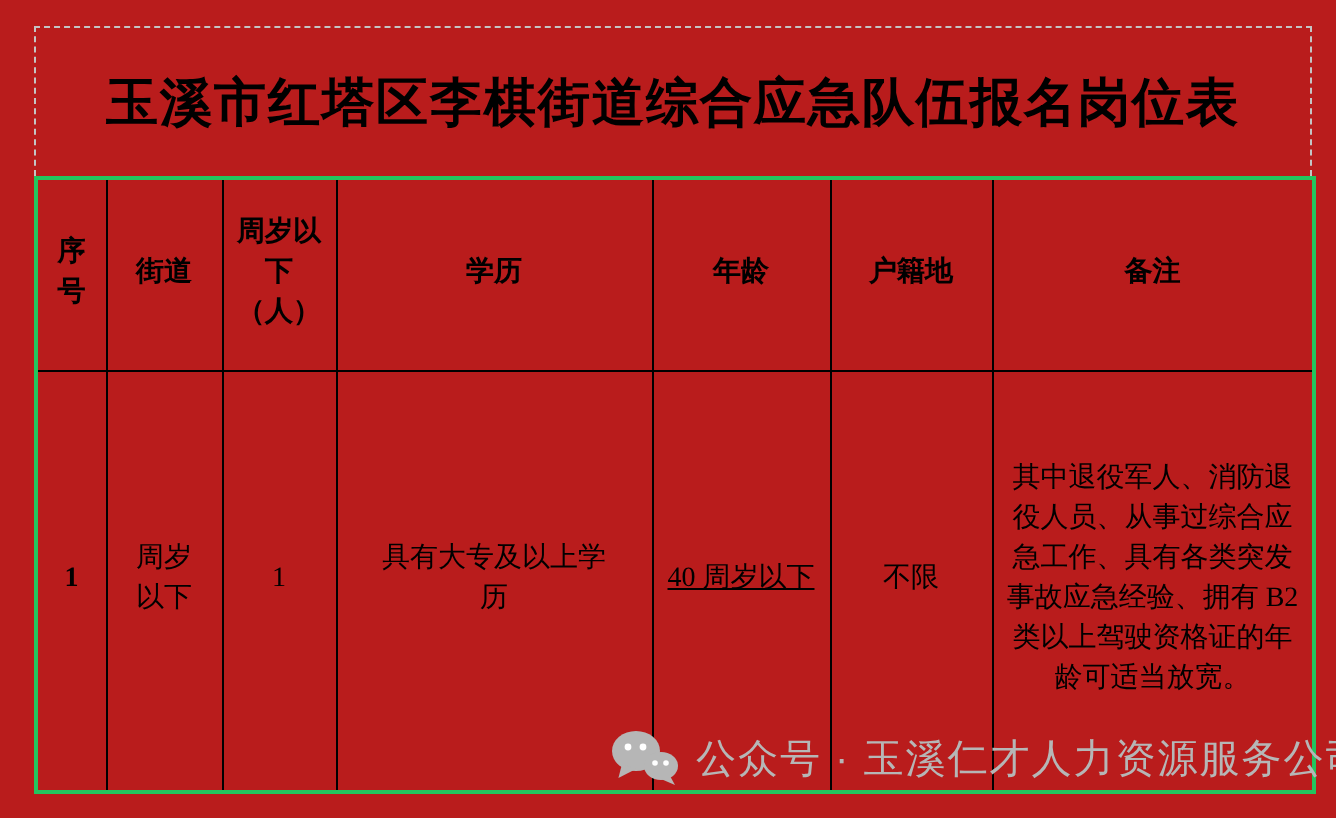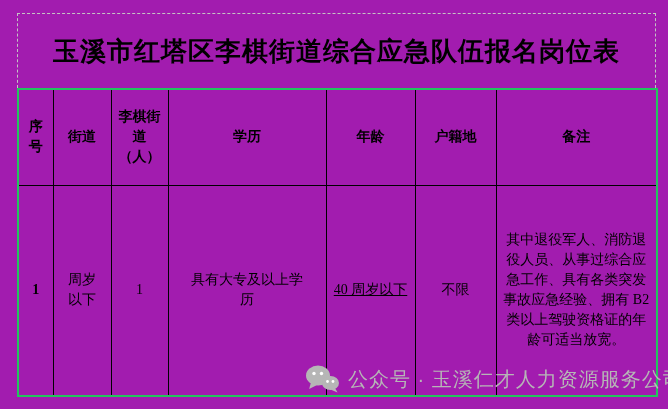--- a/index.html
+++ b/index.html
@@ -1,21 +1,21 @@
 <!DOCTYPE html>
 <html><head>
 <meta charset="utf-8">
 <style>
   * { margin: 0; padding: 0; box-sizing: border-box; }
   html, body { background: #ffffff; }
   .page {
     position: relative;
     width: 668px;
     height: 409px;
-    background: #a21caf;
+    background: #b91c1c;
     font-family: "Liberation Serif", "DejaVu Serif", serif;
     color: #000000;
     overflow: hidden;
   }
   .title-box {
     position: absolute;
     left: 17px;
     top: 13px;
     width: 639px;
     height: 75px;
@@ -97,21 +97,21 @@
         <col style="width:57px">
         <col style="width:158px">
         <col style="width:89px">
         <col style="width:81px">
         <col style="width:161px">
     </colgroup>
     <tbody>
       <tr class="header-row">
         <th>序号</th>
         <th>街道</th>
-        <th class="h-count">李棋街道（人）</th>
+        <th class="h-count">周岁以下（人）</th>
         <th>学历</th>
         <th>年龄</th>
         <th>户籍地</th>
         <th>备注</th>
       </tr>
       <tr class="data-row">
         <td class="c-seq">1</td>
         <td class="c-street">周岁以下</td>
         <td>1</td>
         <td class="c-education">具有大专及以上学历</td>

